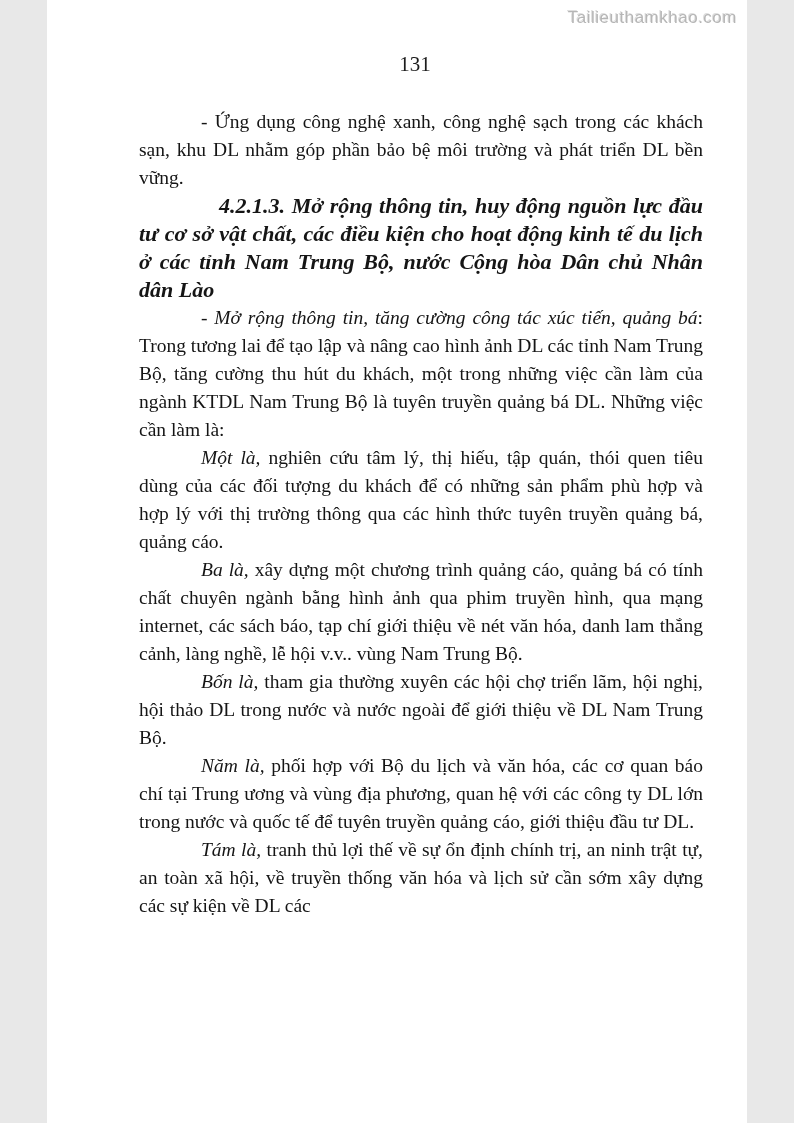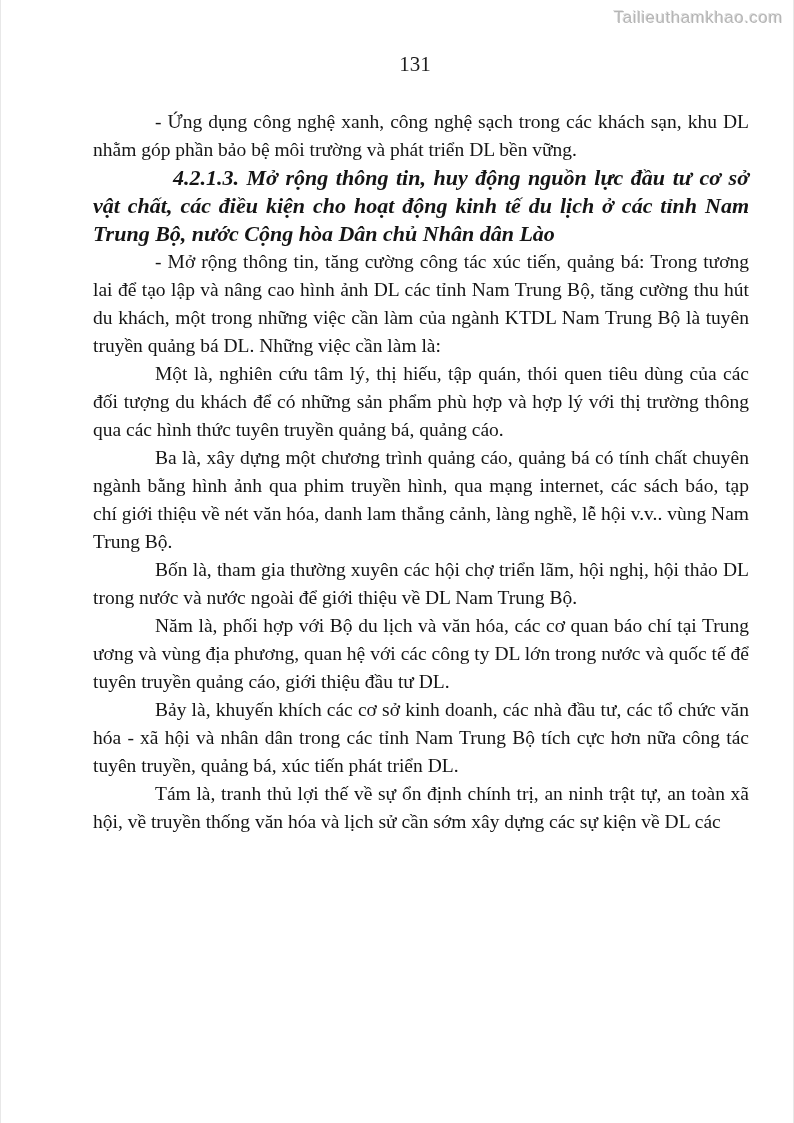--- a/index.html
+++ b/index.html
@@ -1,18 +1,18 @@
 <!DOCTYPE html>
 <html><head>
 <meta charset="utf-8">
 <style>
   html, body { margin: 0; padding: 0; background: #e8e8e8; }
   .page {
     position: relative;
-    width: 792px;
+    width: 700px;
     height: 1123px;
     margin: 0 auto;
     background: #ffffff;
     overflow: hidden;
     font-family: "Liberation Serif", "DejaVu Serif", serif;
     color: #151515;
   }
   .watermark {
     position: absolute;
     top: 8px;
@@ -47,21 +47,21 @@
     text-indent: 62px;
   }
   .section-heading {
     margin: 0;
     font-size: 22px;
     line-height: 28px;
     font-weight: bold;
     font-style: italic;
     text-indent: 80px;
   }
-  .lead { }
+  .lead { font-style: italic; }
 </style>
 </head>
 <body>
 
 <div class="page">
 
   <div class="watermark">Tailieuthamkhao.com</div>
 
   <div class="page-number">131</div>
 
@@ -76,18 +76,17 @@
     <p><span class="lead">Một là,</span><span> nghiên cứu tâm lý, thị hiếu, tập quán, thói quen tiêu dùng của các đối tượng du khách để có những sản phẩm phù hợp và hợp lý với thị trường thông qua các hình thức tuyên truyền quảng bá, quảng cáo.</span></p>
 
 
     <p><span class="lead">Ba là,</span><span> xây dựng một chương trình quảng cáo, quảng bá có tính chất chuyên ngành bằng hình ảnh qua phim truyền hình, qua mạng internet, các sách báo, tạp chí giới thiệu về nét văn hóa, danh lam thắng cảnh, làng nghề, lễ hội v.v.. vùng Nam Trung Bộ.</span></p>
 
     <p><span class="lead">Bốn là,</span><span> tham gia thường xuyên các hội chợ triển lãm, hội nghị, hội thảo DL trong nước và nước ngoài để giới thiệu về DL Nam Trung Bộ.</span></p>
 
     <p><span class="lead">Năm là,</span><span> phối hợp với Bộ du lịch và văn hóa, các cơ quan báo chí tại Trung ương và vùng địa phương, quan hệ với các công ty DL lớn trong nước và quốc tế để tuyên truyền quảng cáo, giới thiệu đầu tư DL.</span></p>
 
 
-    <p><span class="lead">Bảy là,</span><span> khuyến khích các cơ sở kinh doanh, các nhà đầu tư, các tổ chức văn hóa - xã hội và nhân dân trong các tỉnh Nam Trung Bộ tích cực hơn nữa công tác tuyên truyền, quảng bá, xúc tiến phát triển DL.</span></p>
 
     <p><span class="lead">Tám là,</span><span> tranh thủ lợi thế về sự ổn định chính trị, an ninh trật tự, an toàn xã hội, về truyền thống văn hóa và lịch sử cần sớm xây dựng các sự kiện về DL các</span></p>
 
   </div>
 </div>
 
 </body></html>

